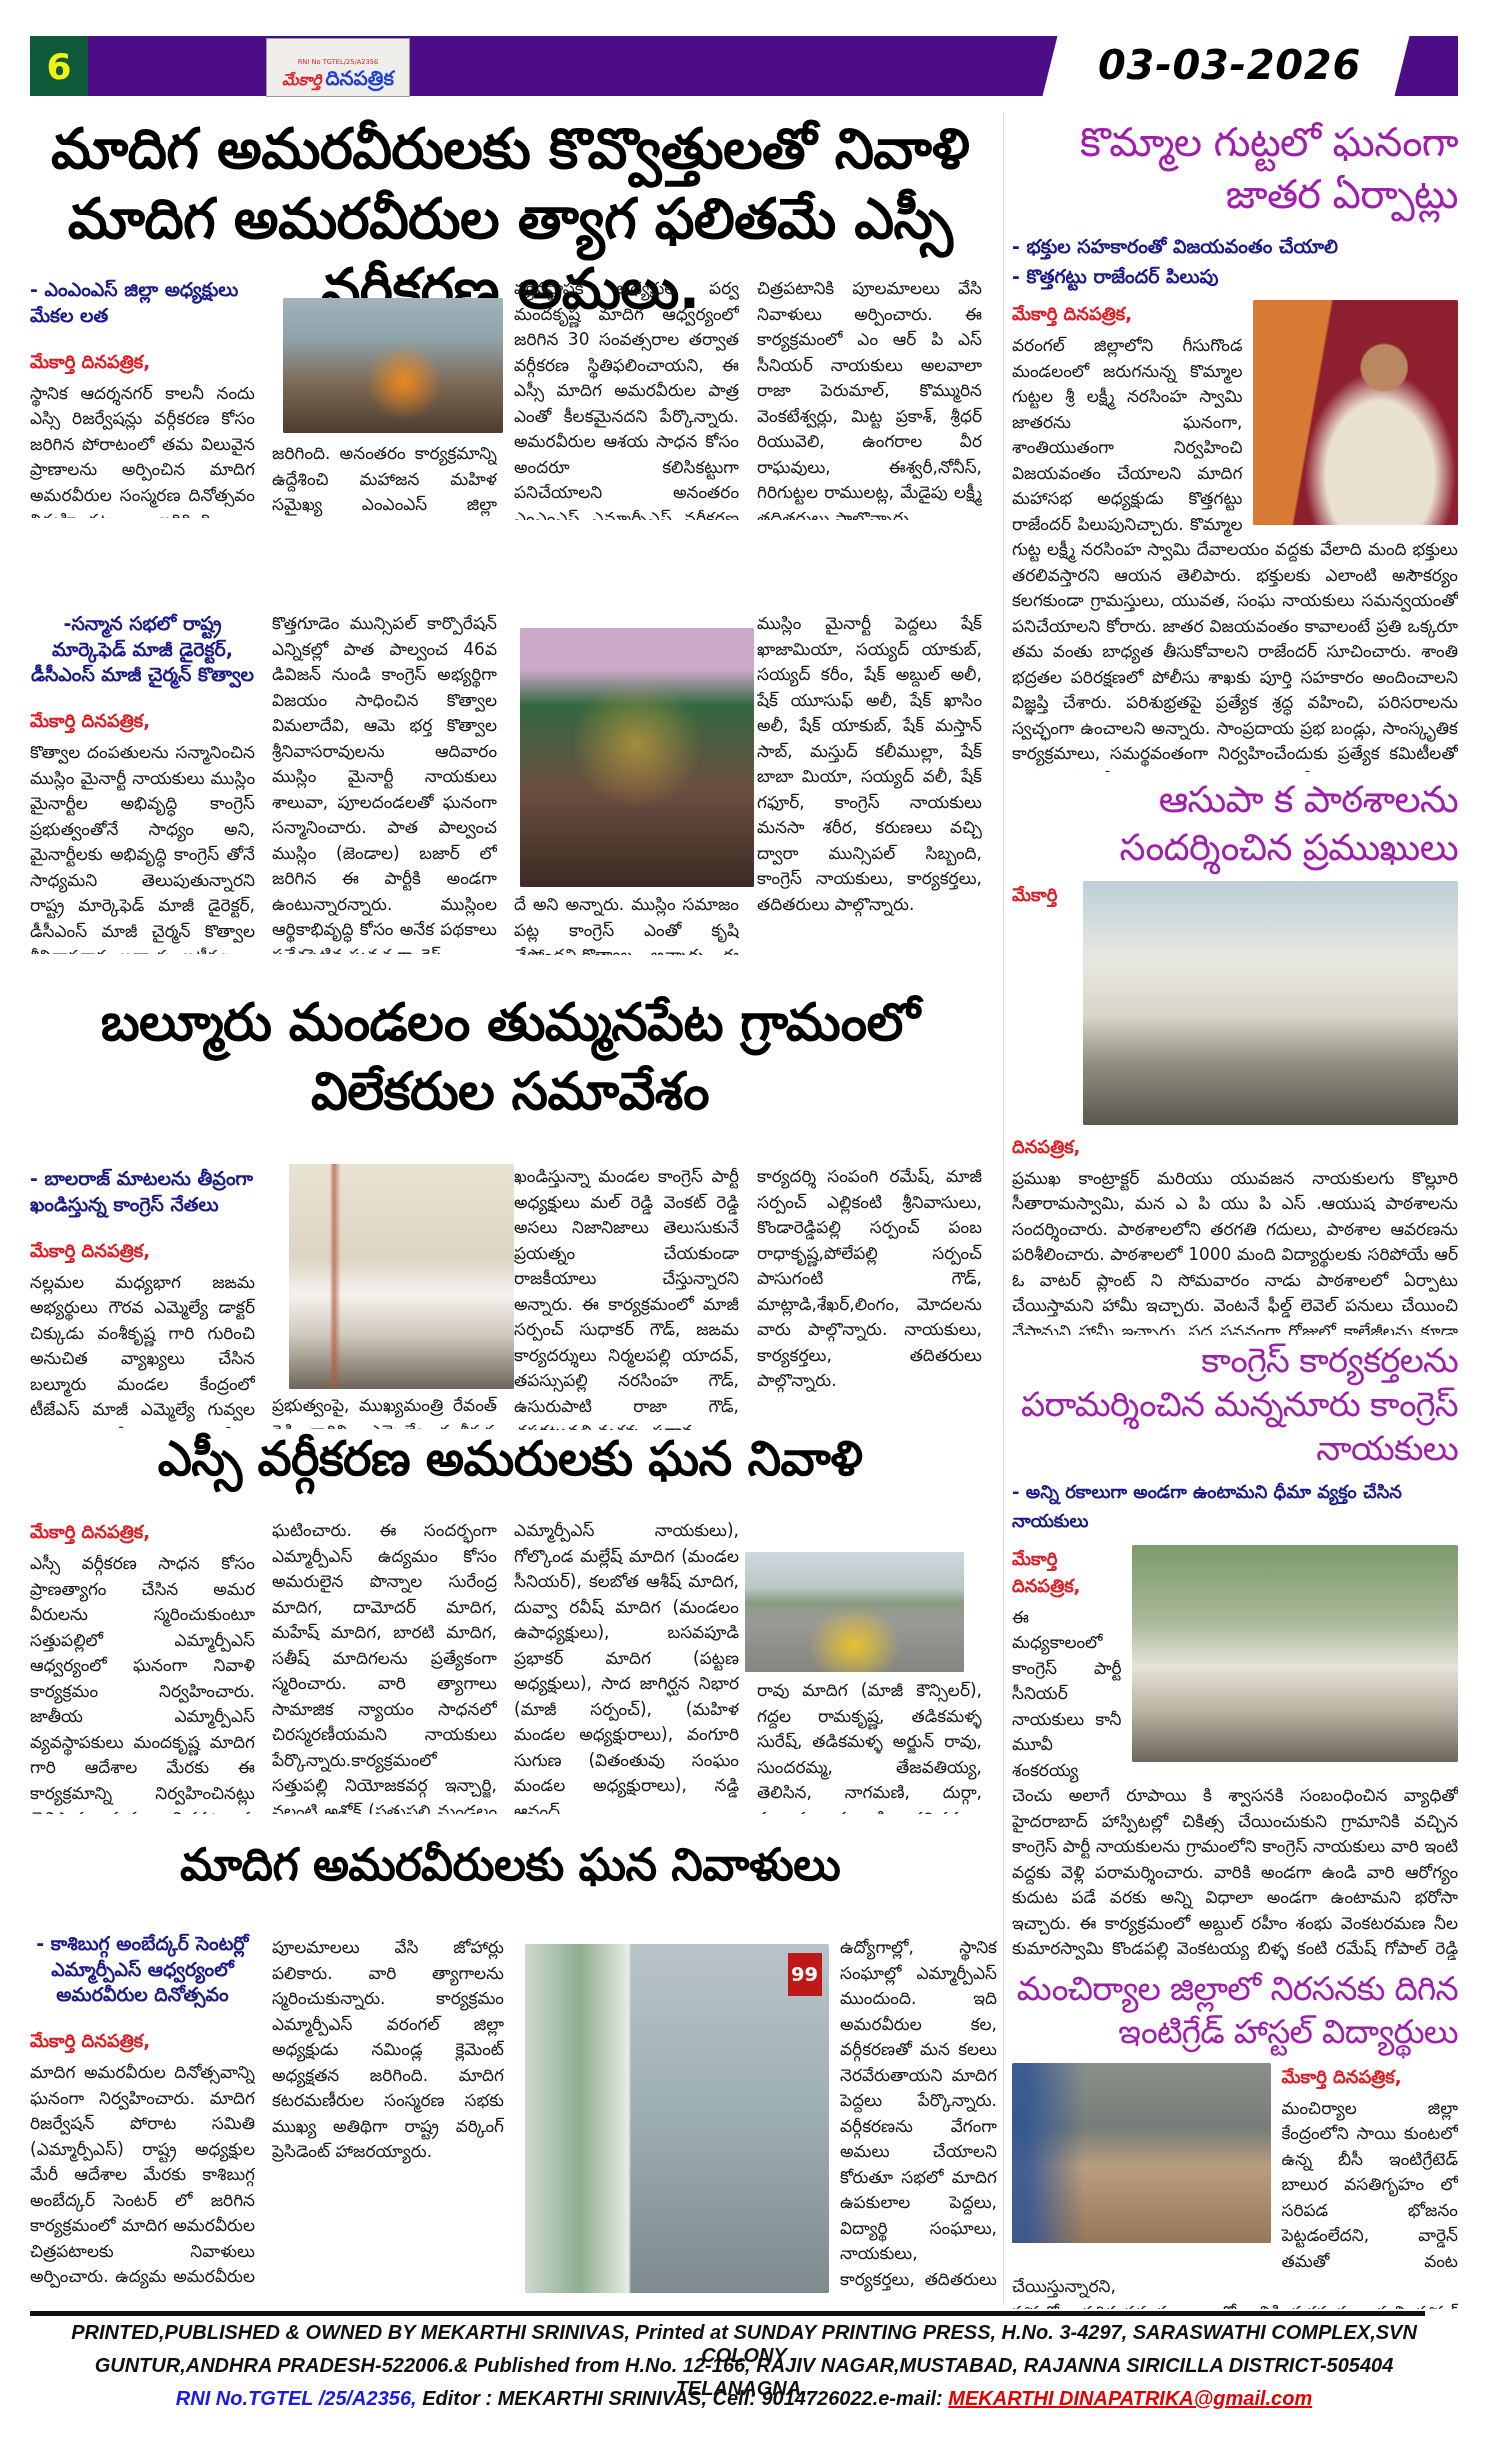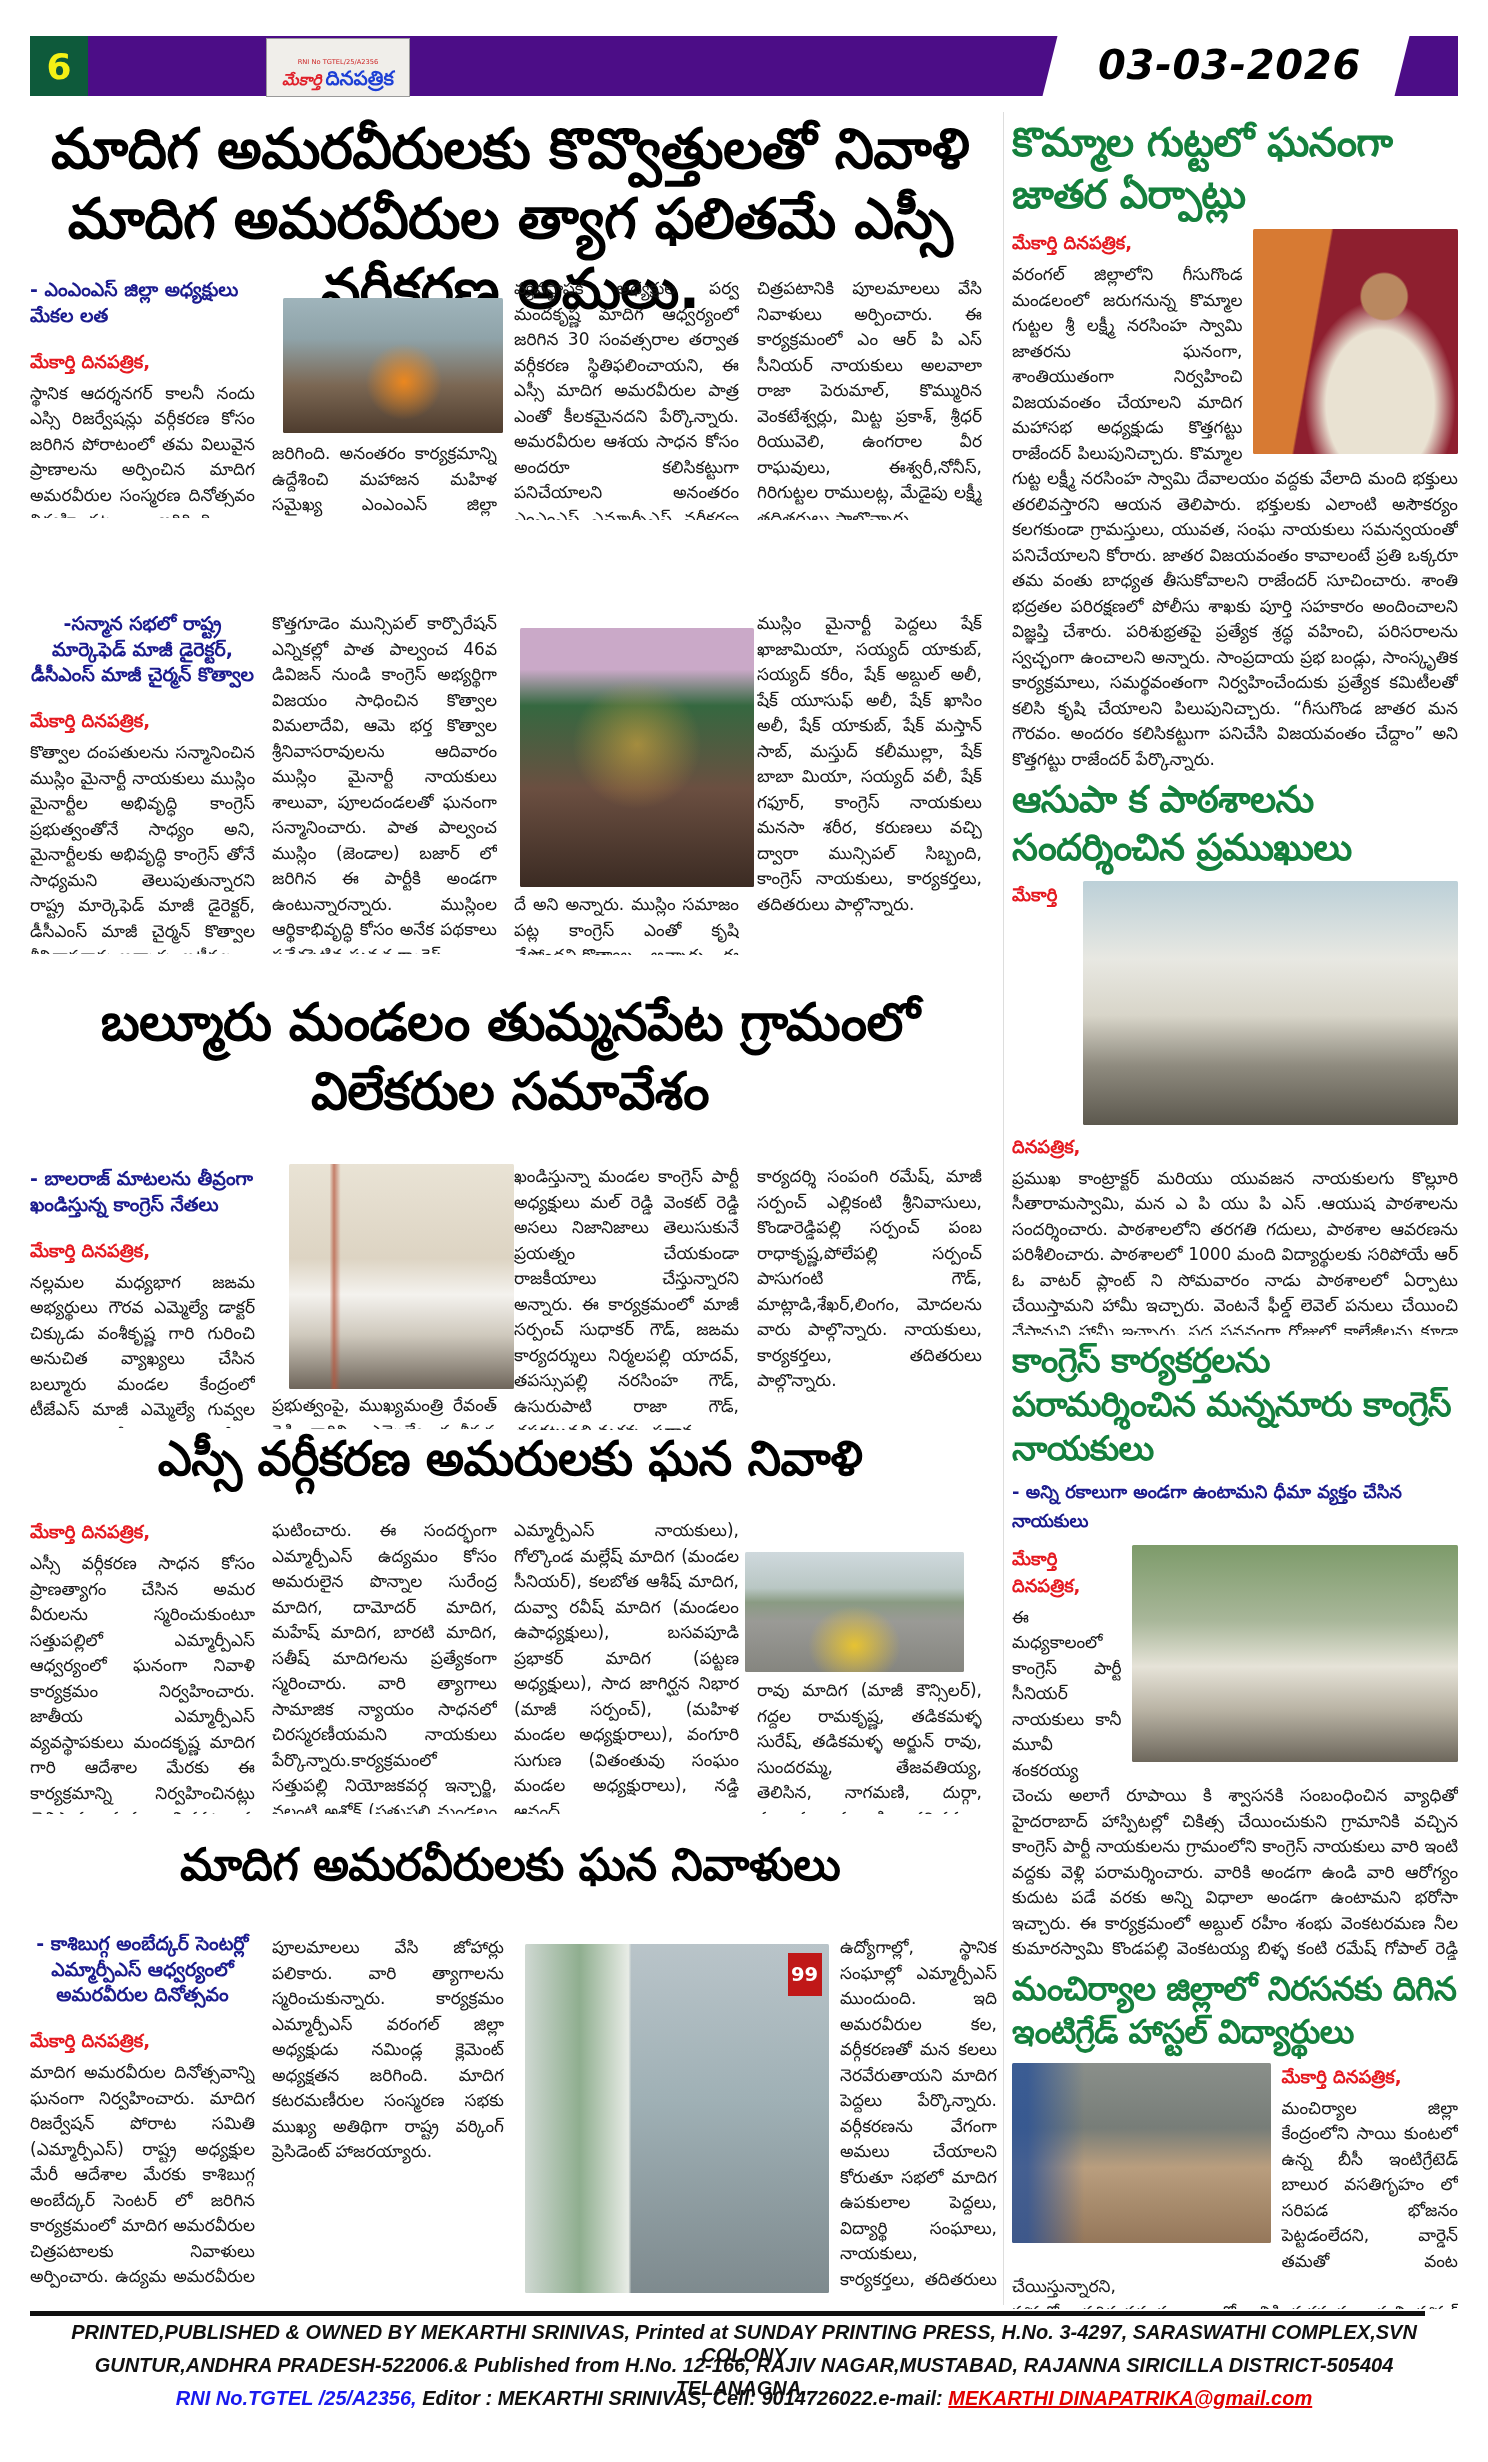--- a/index.html
+++ b/index.html
@@ -54,21 +54,21 @@
      linear-gradient(100deg,#d77a33 0 32%, #8e1f2f 33%);}
   .ph-r2{background:
      linear-gradient(180deg,#bcd0d8 0%,#e8e8e2 32%,#d8d5c9 55%,#8e8a7e 76%,#5c584e 100%);}
   .ph-r3{background:
      linear-gradient(180deg,#7d9b6a 0%,#a9b79a 35%,#e6e3d8 56%,#b9b3a4 76%,#6d675c 100%);}
   .ph-r4{background:
      linear-gradient(90deg,rgba(40,80,150,.8) 6%,rgba(40,80,150,0) 28%),
      linear-gradient(180deg,#8a8f8a 0%,#777d78 36%,#b99e7e 58%,#95775a 100%);}
   
   .rart{position:absolute;left:1012px;width:446px;}
-  .rhl{font-weight:700;color:#15803d;text-align:left;line-height:1.3;letter-spacing:-0.7px;}
+  .rhl{font-weight:400;color:#a21caf;text-align:right;line-height:1.3;letter-spacing:-0.7px;}
   .rbody{font-size:17px;line-height:1.5;margin-top:9px;}
   .rphoto{border-radius:1.5px;}
   .fl-r{float:right;margin:0 0 7.5px 10.5px;}
   .fl-l{float:left;margin:0 10.5px 7.5px 0;}
   .bullets{color:#1b1b8e;font-weight:bold;font-size:19px;line-height:1.6;margin-top:10.5px;}
   
   .frule{position:absolute;left:30px;top:2311px;width:1395px;height:4.5px;background:#101010;}
   .fline{position:absolute;left:30px;width:1428px;text-align:center;font-size:20px;
          font-weight:bold;font-style:italic;font-family:"Liberation Sans",sans-serif;color:#101010;}
   .f-rni{color:#1a1aee;}
@@ -171,20 +171,24 @@
   </div>
   <div class="photo ph-a5" style="left:525px;top:1944px;width:304px;height:349px;">
     <div class="ph-sign">99</div>
   </div>
   <div class="col" style="left:840px;top:1935px;width:157px;height:360px;">
     <div class="btxt">ఉద్యోగాల్లో, స్థానిక సంఘాల్లో ఎమ్మార్పీఎస్ ముందుంది. ఇది అమరవీరుల కల, వర్గీకరణతో మన కలలు నెరవేరుతాయని మాదిగ పెద్దలు పేర్కొన్నారు. వర్గీకరణను వేగంగా అమలు చేయాలని కోరుతూ సభలో మాదిగ ఉపకులాల పెద్దలు, విద్యార్థి సంఘాలు, నాయకులు, కార్యకర్తలు, తదితరులు పాల్గొన్నారు. రాజా తదితరులు పాల్గొన్నారు.</div>
   </div>
 
   <div class="rart" style="top:116px;height:656px;overflow:hidden;">
     <div class="rhl" style="font-size:40px;">కొమ్మాల గుట్టలో ఘనంగా జాతర ఏర్పాట్లు</div>
+    <div class="bullets">
+      <div>- భక్తుల సహకారంతో విజయవంతం చేయాలి</div>
+      <div>- కొత్తగట్టు రాజేందర్ పిలుపు</div>
+    </div>
     <div class="rbody">
       <div class="photo rphoto ph-r1 fl-r" style="position:relative;width:205px;height:225px;"></div>
       <div class="dateline">మేకార్తి దినపత్రిక,</div>
       <div class="btxt">వరంగల్ జిల్లాలోని గీసుగొండ మండలంలో జరుగనున్న కొమ్మాల గుట్టల శ్రీ లక్ష్మీ నరసింహ స్వామి జాతరను ఘనంగా, శాంతియుతంగా నిర్వహించి విజయవంతం చేయాలని మాదిగ మహాసభ అధ్యక్షుడు కొత్తగట్టు రాజేందర్ పిలుపునిచ్చారు. కొమ్మాల గుట్ట లక్ష్మీ నరసింహ స్వామి దేవాలయం వద్దకు వేలాది మంది భక్తులు తరలివస్తారని ఆయన తెలిపారు. భక్తులకు ఎలాంటి అసౌకర్యం కలగకుండా గ్రామస్తులు, యువత, సంఘ నాయకులు సమన్వయంతో పనిచేయాలని కోరారు. జాతర విజయవంతం కావాలంటే ప్రతి ఒక్కరూ తమ వంతు బాధ్యత తీసుకోవాలని రాజేందర్ సూచించారు. శాంతి భద్రతల పరిరక్షణలో పోలీసు శాఖకు పూర్తి సహకారం అందించాలని విజ్ఞప్తి చేశారు. పరిశుభ్రతపై ప్రత్యేక శ్రద్ధ వహించి, పరిసరాలను స్వచ్ఛంగా ఉంచాలని అన్నారు. సాంప్రదాయ ప్రభ బండ్లు, సాంస్కృతిక కార్యక్రమాలు, సమర్థవంతంగా నిర్వహించేందుకు ప్రత్యేక కమిటీలతో కలిసి కృషి చేయాలని పిలుపునిచ్చారు. “గీసుగొండ జాతర మన గౌరవం. అందరం కలిసికట్టుగా పనిచేసి విజయవంతం చేద్దాం” అని కొత్తగట్టు రాజేందర్ పేర్కొన్నారు.</div>
     </div>
   </div>
 
   <div class="rart" style="top:776px;height:559px;overflow:hidden;">
     <div class="rhl" style="font-size:37px;">ఆసుపా క పాఠశాలను సందర్శించిన ప్రముఖులు</div>
     <div class="rbody">

